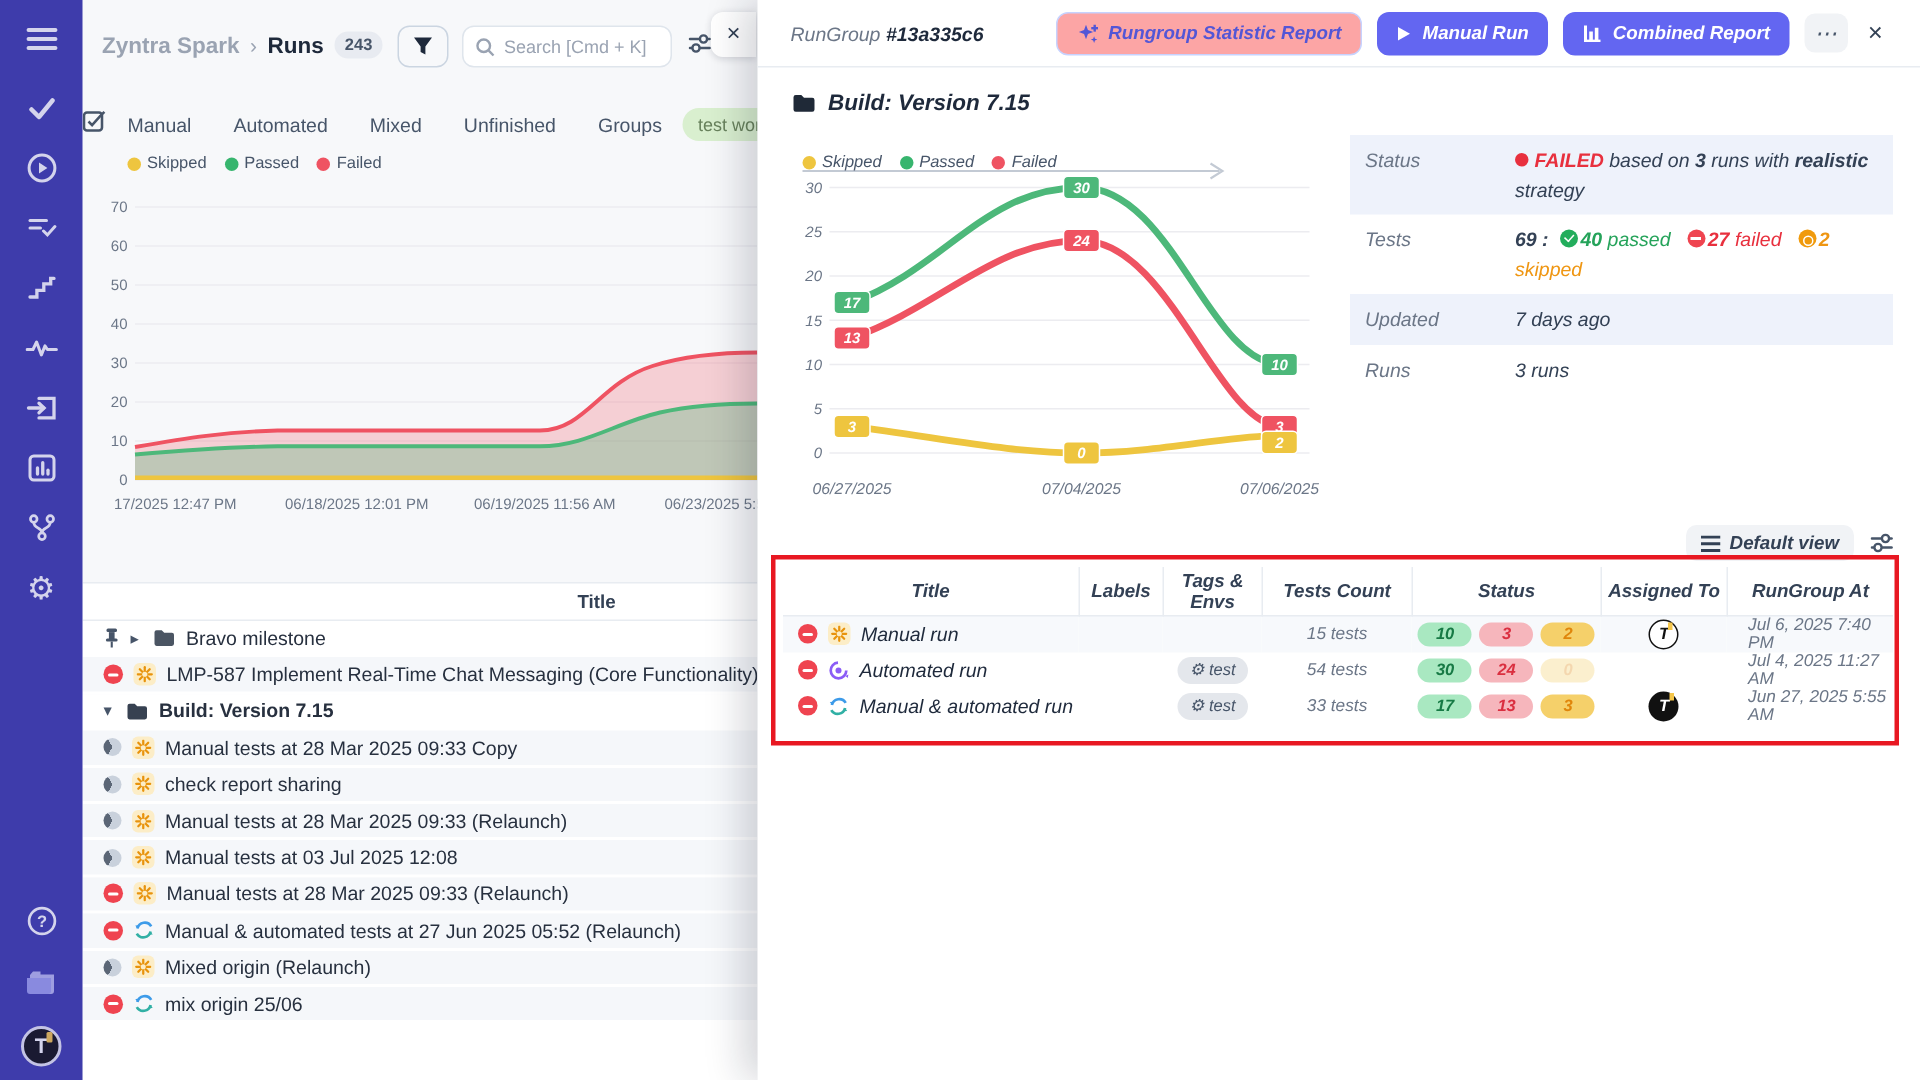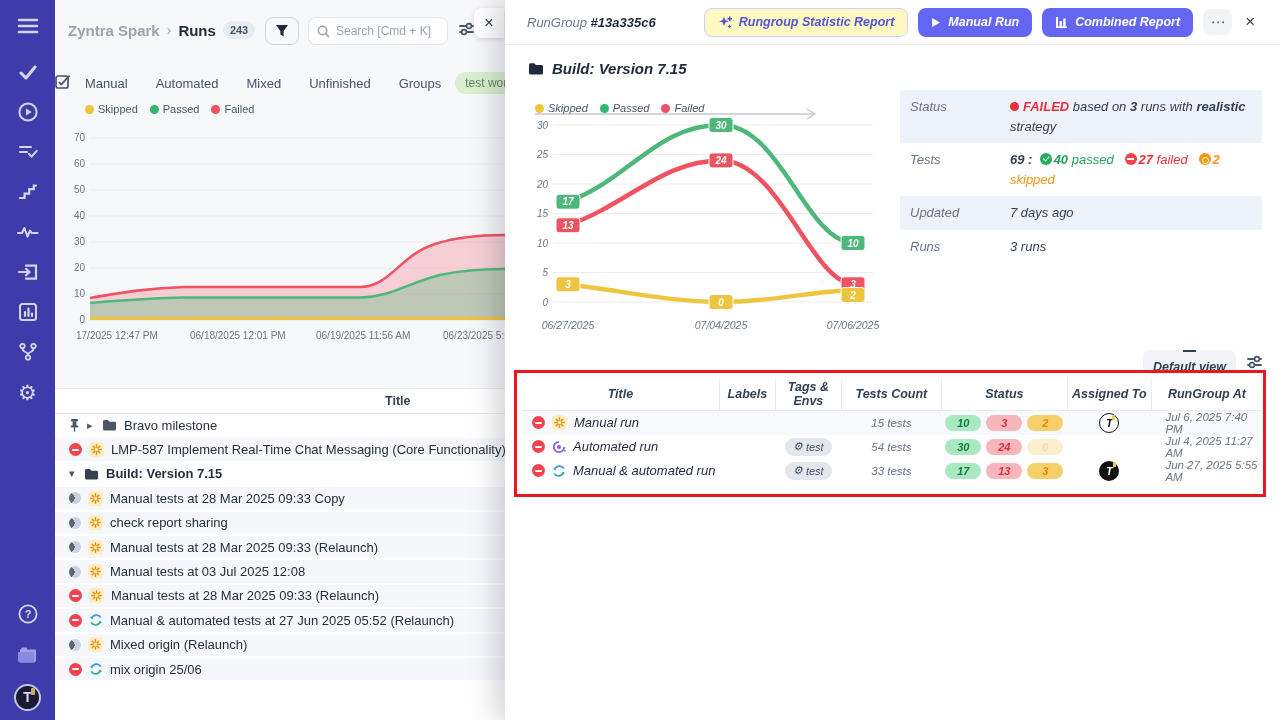--- a/index.html
+++ b/index.html
@@ -73,21 +73,21 @@
   
   .right-panel { position:absolute; left:505px; top:0; width:775px; height:720px; background:#fff;
     box-shadow:-10px 0 24px rgba(15,23,42,.18); z-index:10;font-style:italic; }
   .rp-header { position:absolute; left:0; top:0; width:775px; height:45px; border-bottom:1px solid #e8ecf1;
     display:flex; align-items:center; padding:0 22px; gap:9px; }
   .rp-title { font-size:13px; color:#6b7687; white-space:nowrap; }
   .rp-title b { color:#1e293b; }
   .rp-actions { margin-left:auto; display:flex; align-items:center; gap:10px; }
   .btn { height:29px; border-radius:8px; display:flex; align-items:center; gap:7px; padding:0 13px;
     font-size:12.5px; font-weight:bold; cursor:pointer; white-space:nowrap; }
-  .btn-outline { border:1px solid #c7d2fe; color:#5356d6; background:#fef9c3; }
+  .btn-outline { border:1px solid #c7d2fe; color:#5356d6; background:#fca5a5; }
   .btn-solid { background:#6366f1; color:#fff; }
   .btn-more { width:29px; height:26px; background:#f1f3f6; border-radius:7px; color:#475569;
     display:flex; align-items:center; justify-content:center; font-size:15px; letter-spacing:1px; cursor:pointer; }
   .rp-close { font-size:17px; color:#334155; cursor:pointer; padding:0 3px; }
 
   .build-title { position:absolute; left:23px; top:60px; display:flex; align-items:center; gap:8px;
     font-size:15px; font-weight:bold; color:#1e293b; }
 
   .rp-chart { position:absolute; left:18px; top:92px; }
   .rp-legend { position:absolute; left:30px; top:102px; display:flex; gap:12px; font-size:11px; color:#475569; z-index:2; }
@@ -102,21 +102,21 @@
   .mini-ic { display:inline-block; width:12px; height:12px; border-radius:50%; vertical-align:-1px; position:relative; margin-right:2px; }
   .mini-fail { background:#ef4450; } .mini-fail::after { content:""; position:absolute; left:2.5px; top:5px; width:7px; height:2px; background:#fff; }
   .mini-pass { background:#23ad5c; } .mini-pass::after { content:""; position:absolute; left:3px; top:3px; width:5px; height:2.6px;
     border-left:1.6px solid #fff; border-bottom:1.6px solid #fff; transform:rotate(-48deg); }
   .mini-skip { background:#f09a0c; } .mini-skip::after { content:""; position:absolute; left:3.5px; top:3.5px; width:5px; height:5px;
     border-radius:50%; border:1.6px solid #fff; }
   .status-reddot { display:inline-block; width:9px; height:9px; border-radius:50%; background:#e8303e; margin-right:4px; }
 
   .view-row { position:absolute; right:18px; top:350px; display:flex; align-items:center; gap:11px; }
   .view-btn { background:#f1f3f6; border-radius:7px; height:24px; display:flex; align-items:center; gap:6px;
-    padding:0 10px; font-size:12.5px; font-weight:bold; color:#334155; cursor:pointer;flex-direction:column; }
+    padding:0 10px; font-size:12.5px; font-weight:bold; color:#334155; cursor:pointer; }
 
   .run-table { position:absolute; left:17px; top:378px; width:740px; border-collapse:collapse; font-size:13px; }
   .run-table th { font-size:12.5px; font-weight:bold; color:#334155; height:32px; border-bottom:1px solid #e8ecf1;
     border-right:1px solid #e8ecf1; text-align:center; cursor:pointer; }
   .run-table th:last-child { border-right:none; }
   .run-table td { height:24px; padding:0 4px; }
   .run-table tr.data-row:nth-child(2) { background:#f7f9fc; }
   .title-cell { display:flex; align-items:center; gap:7px; padding-left:6px; white-space:nowrap; }
   .cell-center { text-align:center; }
   .muted { color:#6b7687; font-size:11.5px; }

